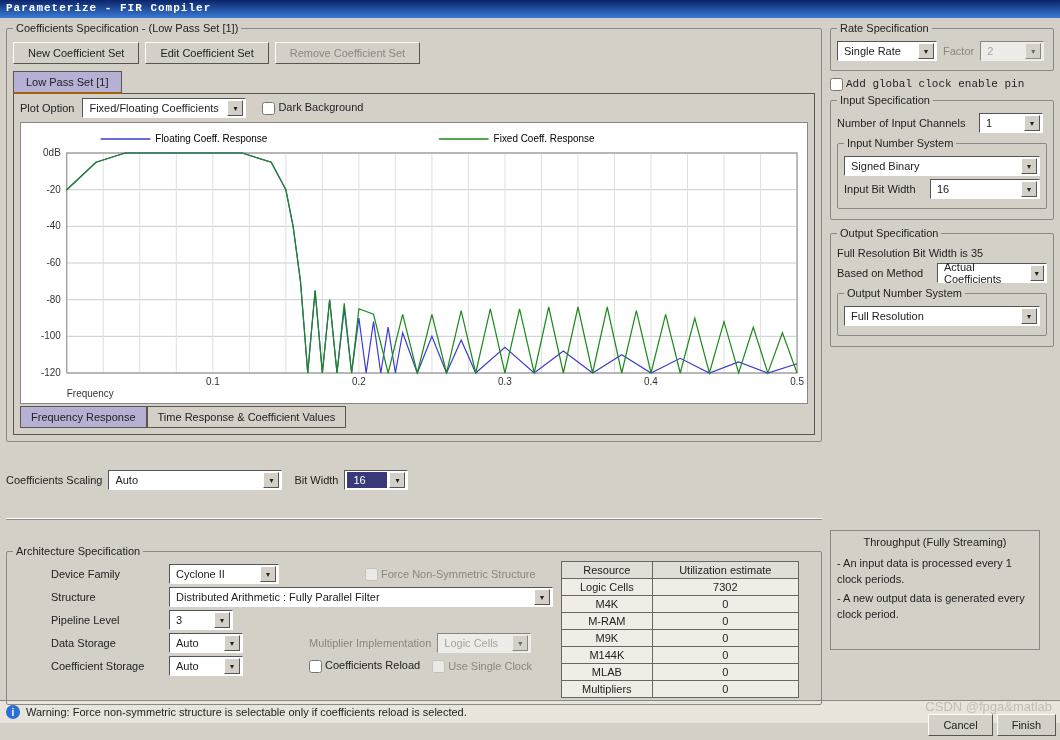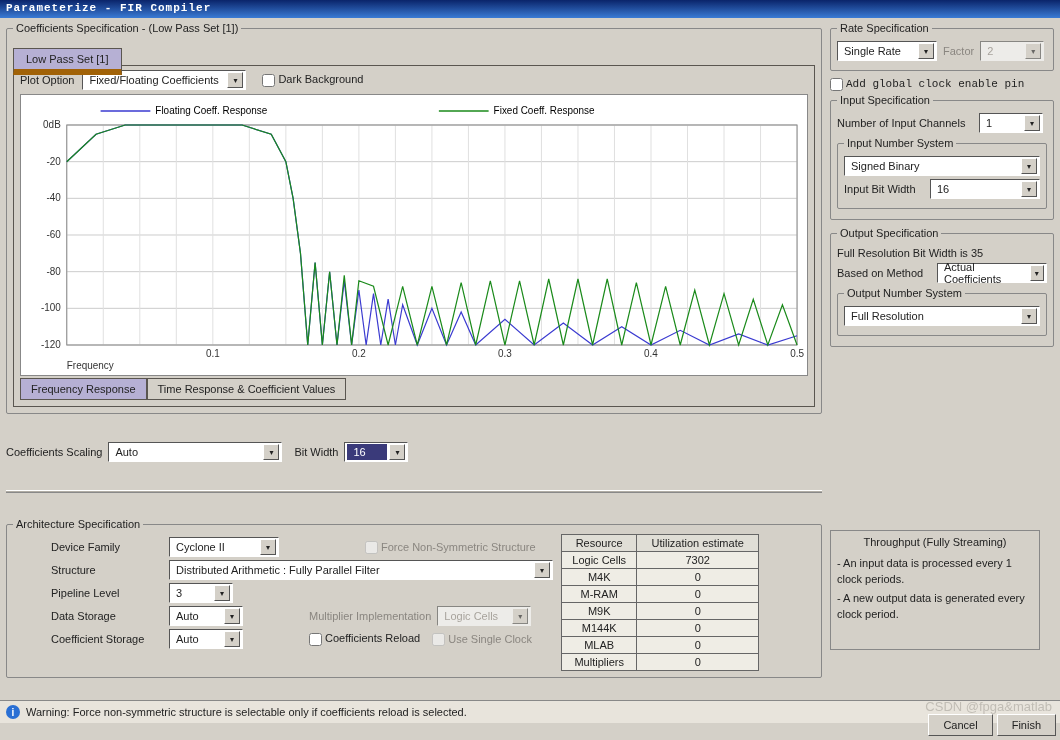--- a/index.html
+++ b/index.html
@@ -50,21 +50,21 @@
 .btn.disabled { color: #8a8680; }
 .tab-strip { display: flex; }
 .tab {
   border: 1px solid #5a5650;
   border-bottom: none;
   background: #d4d0c8;
   padding: 4px 12px;
   font-size: 11px;
   margin-right: 2px;
 }
-.tab.active { background: #b6b0d4; border-bottom: 6px solid #a16207; position: relative; top: 10px; }
+.tab.active { background: #b6b0d4; border-bottom: 2px solid #a16207; position: relative; top: 1px; }
 .plot-panel {
   border: 1px solid #5a5650;
   background: #d4d0c8;
   padding: 4px 6px 6px 6px;
   display: flex;
   flex-direction: column;
 }
 .plot-controls { display: flex; align-items: center; gap: 6px; margin-bottom: 4px; }
 label.inline { font-size: 11px; margin-right: 2px; }
 select, .combo {
@@ -112,21 +112,21 @@
 .combo-dark .value { background: #3a3a7a; color: #fff; padding: 2px 6px; }
 
 .arch-grid { display: flex; gap: 8px; }
 .arch-left { flex: 0 0 540px; }
 .arch-left .row .lbl { min-width: 112px; margin-left: 38px; }
 .arch-mid-label { color: #8a8680; display: inline-flex; align-items: center; }
 
 .util-table {
   border-collapse: collapse;
   font-size: 11px;
-  width: 198px;
+  width: 238px;
 }
 .util-table th, .util-table td {
   border: 1px solid #666;
   padding: 2px 4px;
   text-align: center;
   background: #efede5;
 }
 .util-table th { background: #e0ded6; font-weight: normal; }
 
 .throughput {
@@ -183,20 +183,25 @@
 </style>
 </head>
 <body>
 
 <div class="titlebar">Parameterize - FIR Compiler</div>
 
 <div class="main-wrap">
   <div class="left-col">
     <fieldset>
       <legend>Coefficients Specification - (Low Pass Set [1])</legend>
+      <div class="coef-spec-toolbar">
+        <div class="btn">New Coefficient Set</div>
+        <div class="btn">Edit Coefficient Set</div>
+        <div class="btn disabled">Remove Coefficient Set</div>
+      </div>
 
       <div class="tab-strip">
         <div class="tab active">Low Pass Set [1]</div>
       </div>
       <div class="plot-panel">
         <div class="plot-controls">
           <label class="inline">Plot Option</label>
           <div class="combo">
             <span class="value" style="min-width:140px">Fixed/Floating Coefficients</span>
             <span class="combo-btn"></span>

